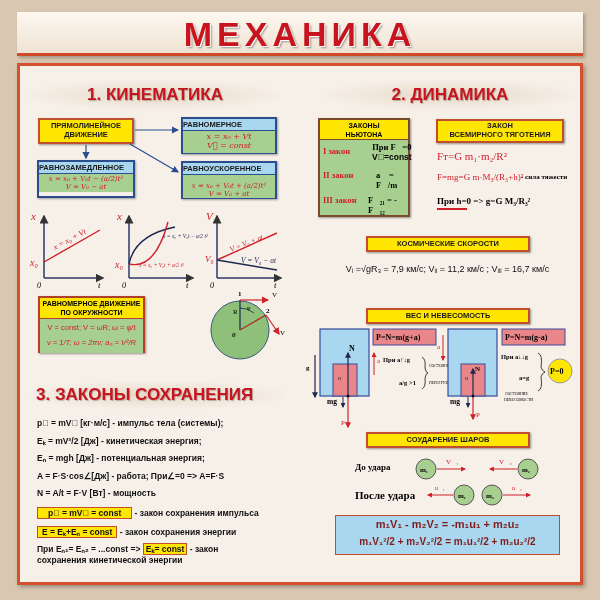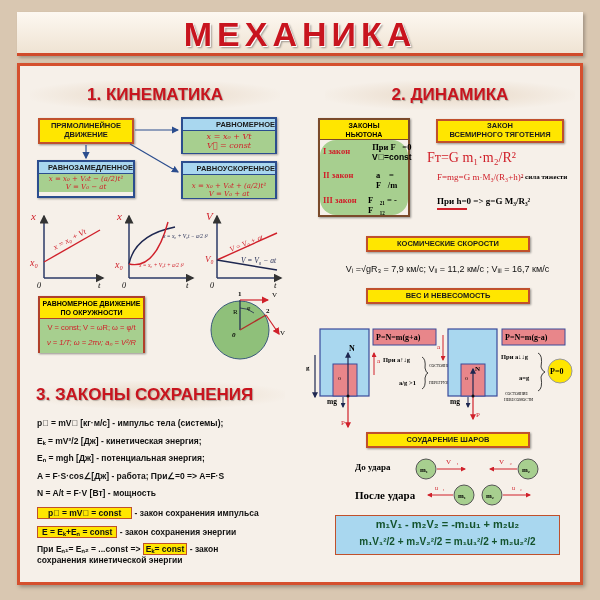--- a/index.html
+++ b/index.html
@@ -33,35 +33,35 @@
     background: radial-gradient(ellipse at center, #e8d8c6 0%, rgba(246,240,233,0) 75%);
   }
   .box-yellow {
     background: #ffe600; border: 2px solid #c0502c;
     font-weight: bold; font-size: 7.5px; text-align: center; color: #1a1a1a;
     display: flex; align-items: center; justify-content: center; line-height: 1.15;
     box-shadow: 1px 1px 2px rgba(0,0,0,0.4);
   }
   .box-blue-head {
     background: #a9d7ef; border-bottom: 1px solid #2b4d8e;
-    font-weight: bold; font-size: 7.5px; text-align: right; color: #1a1a1a;
+    font-weight: bold; font-size: 7.5px; text-align: left; color: #1a1a1a;
     line-height: 11px;
   }
   .box-green {
     background: #a7cf8f; color: #d0202a;
     font-family: "DejaVu Serif", serif; font-style: italic;
     font-size: 8px; text-align: center; line-height: 1.15;
   }
   .blue-frame { border: 2px solid #2b4d8e; box-shadow: 1px 1px 2px rgba(0,0,0,0.35); }
   .redtxt { color: #d0202a; }
   .formula { font-size: 9px; color: #111; font-weight: bold; }
   .hl {
     background: #ffe600; border: 1.5px solid #c0502c; padding: 0 4px;
   }
-  .serif { font-family: "Liberation Serif", serif; border-radius: 16px; }
+  .serif { font-family: "Liberation Serif", serif; }
   svg text { font-family: "Liberation Serif", serif; }
 </style>
 </head>
 <body>
 
 <div class="abs title-bar">
   <div class="title-text">МЕХАНИКА</div>
 </div>
 
 <div class="abs panel"></div>
@@ -226,32 +226,32 @@
     <div class="abs" style="left:48px;top:55px;">F⃗₂₁ = -F⃗₁₂</div>
   </div>
 </div>
 
 <div class="abs box-yellow" style="left:436px;top:119px;width:128px;height:24px;">
   <div>
       <div>ЗАКОН</div>
       <div>ВСЕМИРНОГО ТЯГОТЕНИЯ</div>
     </div>
 </div>
-<div class="abs serif redtxt" style="left:427px;top:150px;font-size:14px;">Fт=G m₁·m₂/R²</div>
+<div class="abs serif redtxt" style="left:437px;top:150px;font-size:11px;">Fт=G m₁·m₂/R²</div>
 <div class="abs serif redtxt" style="left:437px;top:172px;font-size:9px;">F=mg=G m·M₃/(R₃+h)²</div>
 <div class="abs serif" style="left:521px;top:173px;font-size:7px;font-weight:bold;">- сила тяжести</div>
 <div class="abs serif" style="left:437px;top:196px;font-size:9px;font-weight:bold;">
   <span>При h=0 =&gt; g=G M₃/R₃²</span>
 </div>
 <div class="abs" style="left:437px;top:208px;width:30px;height:2px;background:#d0202a;"></div>
 
 <div class="abs box-yellow" style="left:366px;top:236px;width:164px;height:16px;">КОСМИЧЕСКИЕ СКОРОСТИ</div>
 <div class="abs" style="left:310px;top:264px;width:275px;font-size:9px;color:#111;text-align:center;">Vᵢ =√gR₃ = 7,9 км/с; Vᵢᵢ = 11,2 км/с ; Vᵢᵢᵢ = 16,7 км/с</div>
 
-<div class="abs box-yellow" style="left:366px;top:288px;width:164px;height:16px;">ВЕС И НЕВЕСОМОСТЬ</div>
+<div class="abs box-yellow" style="left:366px;top:308px;width:164px;height:16px;">ВЕС И НЕВЕСОМОСТЬ</div>
 
 <svg class="abs" style="left:305px;top:315px;" width="285" height="115">
   <defs>
     <marker id="bn" markerWidth="5" markerHeight="5" refX="4" refY="2.5" orient="auto">
         <path d="M0,0 L5,2.5 L0,5 z" fill="#1e2750"></path>
       </marker>
     <marker id="rd" markerWidth="5" markerHeight="5" refX="4" refY="2.5" orient="auto">
         <path d="M0,0 L5,2.5 L0,5 z" fill="#d0202a"></path>
       </marker>
   </defs>
@@ -318,16 +318,16 @@
   <circle cx="54" cy="43" r="10" fill="#a7cf8f" stroke="#555" stroke-width="1"></circle>
   <text x="48" y="46" font-size="7" font-weight="bold">m₁</text>
   <line x1="43" y1="43" x2="18" y2="43" stroke="#d0202a" stroke-width="1" marker-end="url(#rd)"></line>
   <text x="25" y="38" font-size="6" fill="#d0202a">u⃗₁</text>
   <circle cx="82" cy="43" r="10" fill="#a7cf8f" stroke="#555" stroke-width="1"></circle>
   <text x="76" y="46" font-size="7" font-weight="bold">m₂</text>
   <line x1="93" y1="43" x2="120" y2="43" stroke="#d0202a" stroke-width="1" marker-end="url(#rd)"></line>
   <text x="102" y="38" font-size="6" fill="#d0202a">u⃗₂</text>
 </svg>
 
-<div class="abs" style="left:335px;top:515px;width:225px;height:40px;background:#a9d7ef;border:1.5px solid #c0502c;text-align:center;font-weight:bold;color:#14532d;">
+<div class="abs" style="left:335px;top:515px;width:225px;height:40px;background:#a9d7ef;border:1.5px solid #c0502c;text-align:center;font-weight:bold;color:#7f1d1d;">
   <div style="font-size:11px;line-height:16px;">m₁V₁ - m₂V₂ = -m₁u₁ + m₂u₂</div>
   <div style="font-size:10px;line-height:20px;">m₁V₁²/2 + m₂V₂²/2 = m₁u₁²/2 + m₂u₂²/2</div>
 </div>
 
 </body></html>

